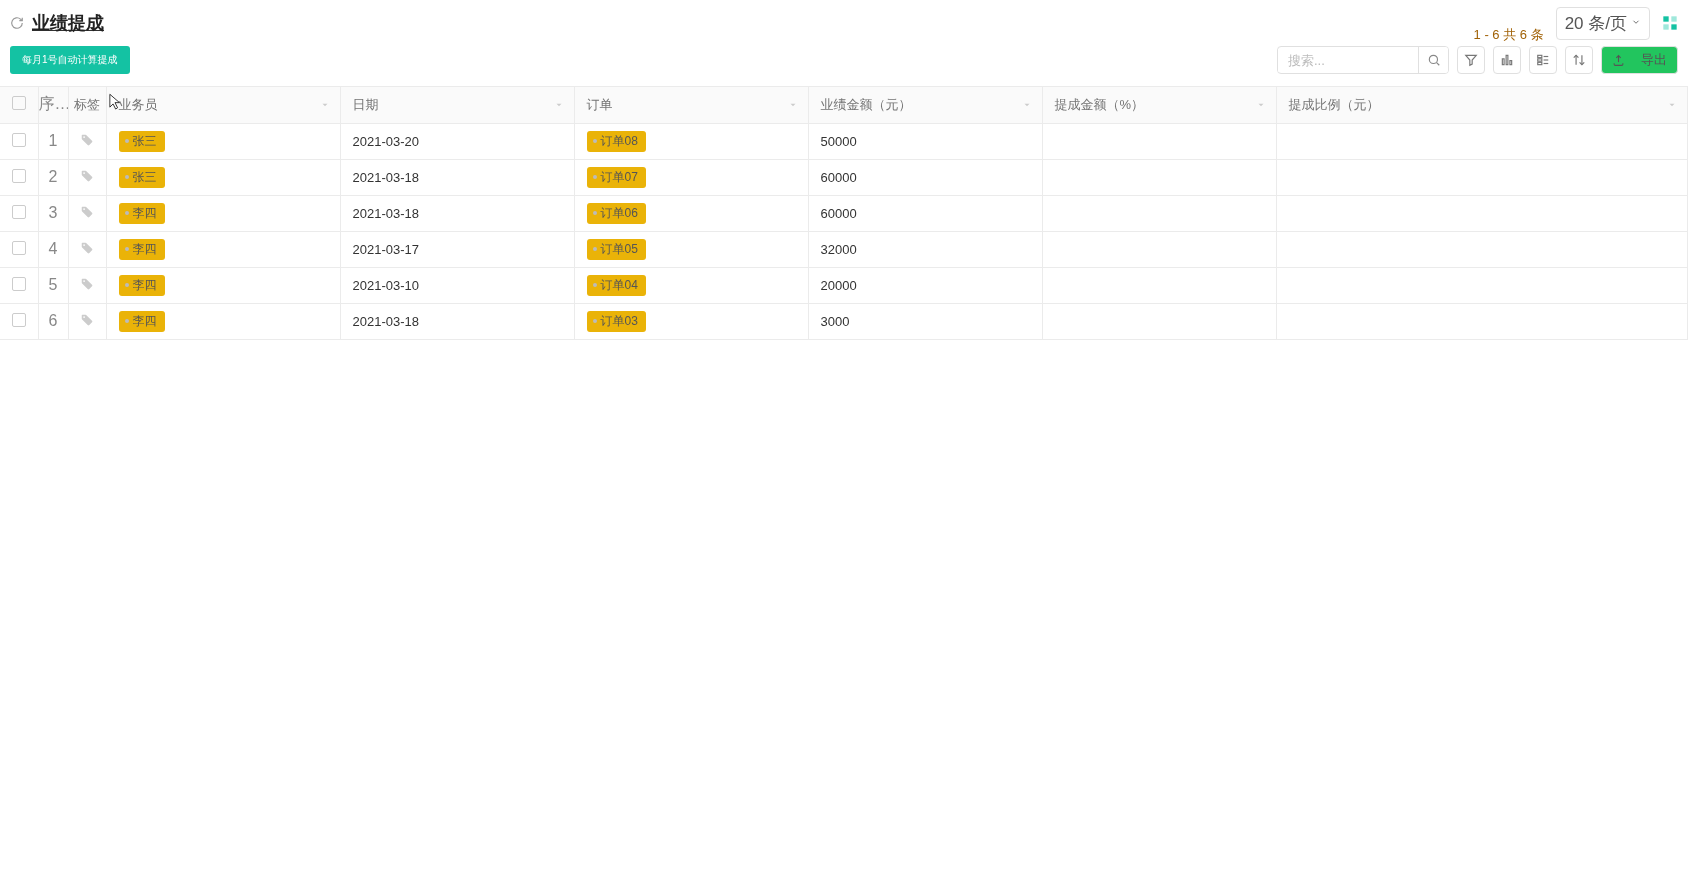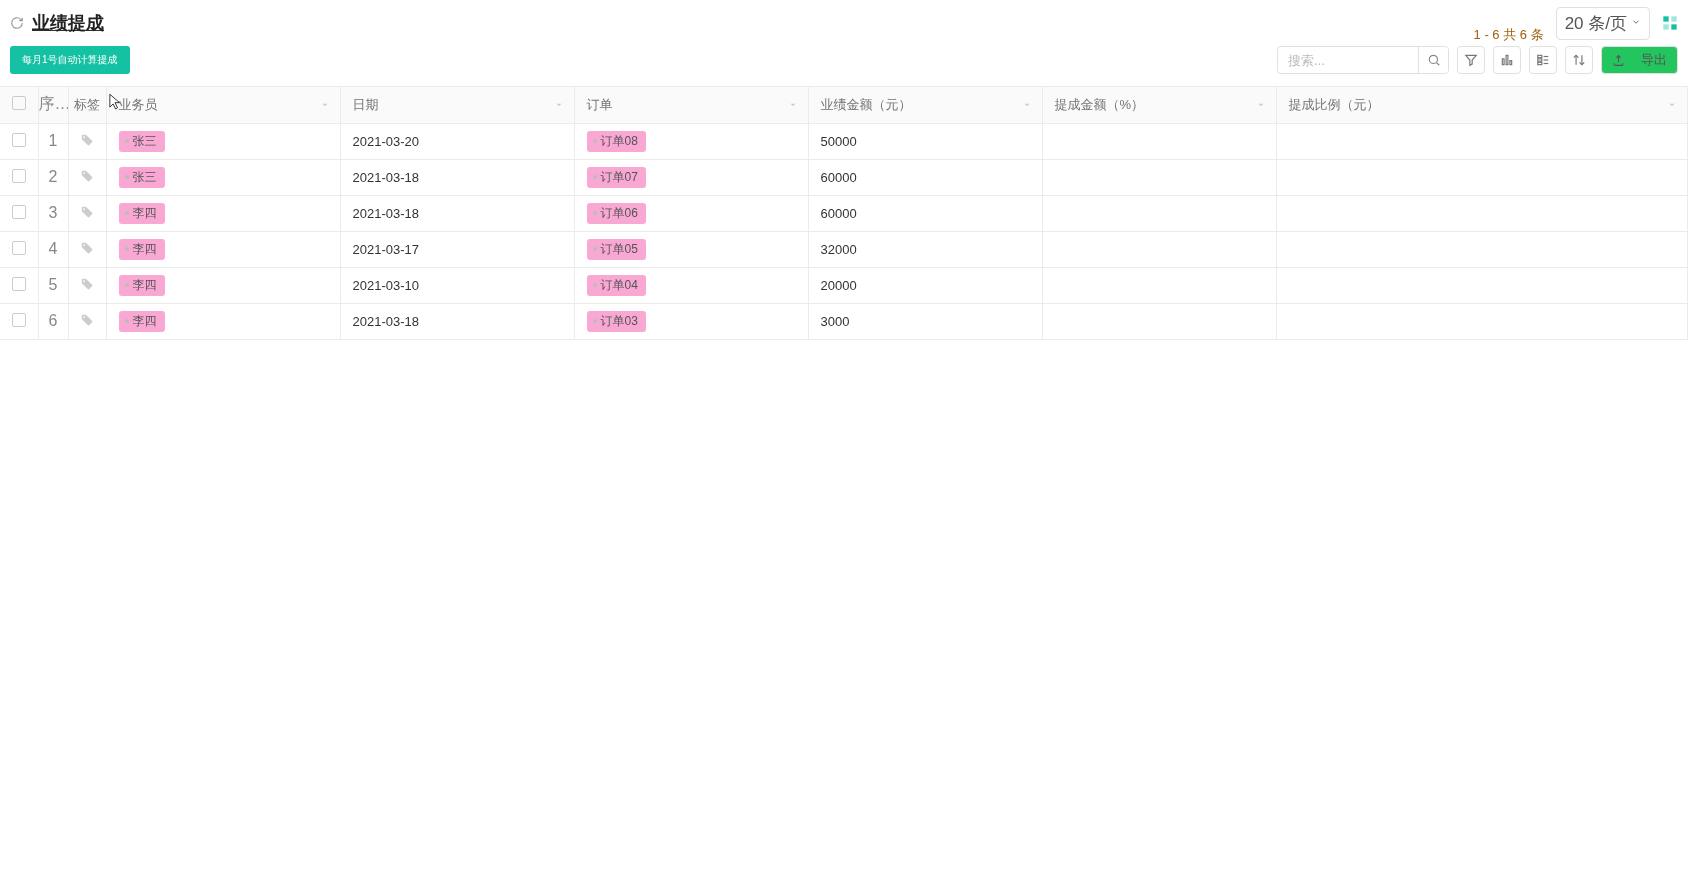--- a/index.html
+++ b/index.html
@@ -193,21 +193,21 @@
     cursor: pointer;
   }
   .tag-icon {
     color: #ccc;
     cursor: pointer;
     display: inline-flex;
   }
   .chip {
     display: inline-flex;
     align-items: center;
-    background: #f9a8d4;
+    background: #eab308;
     border-radius: 3px;
     padding: 2px 8px 2px 6px;
     font-size: 12px;
     color: #555;
     gap: 4px;
   }
   .chip-dot {
     width: 4px; height: 4px;
     border-radius: 50%;
     background: #bbb;

